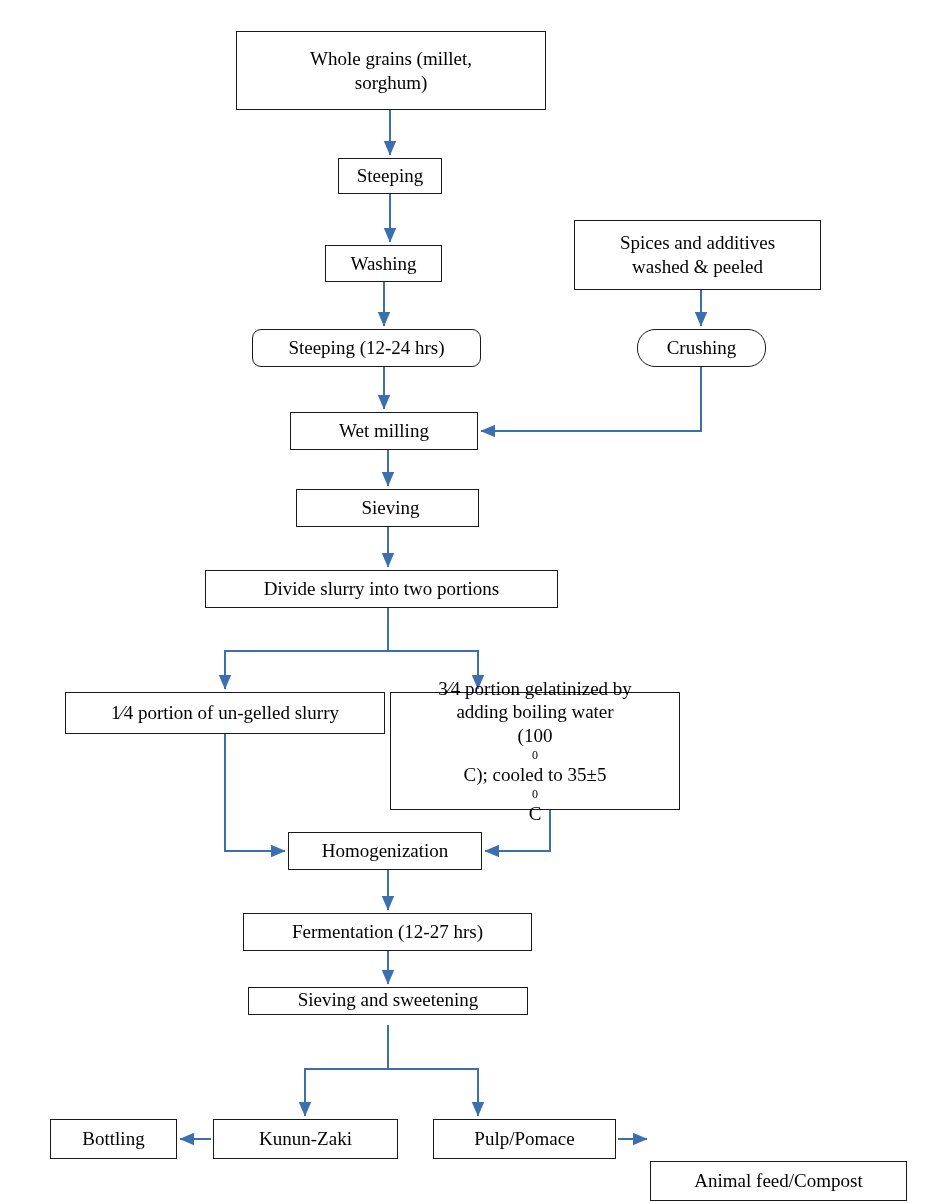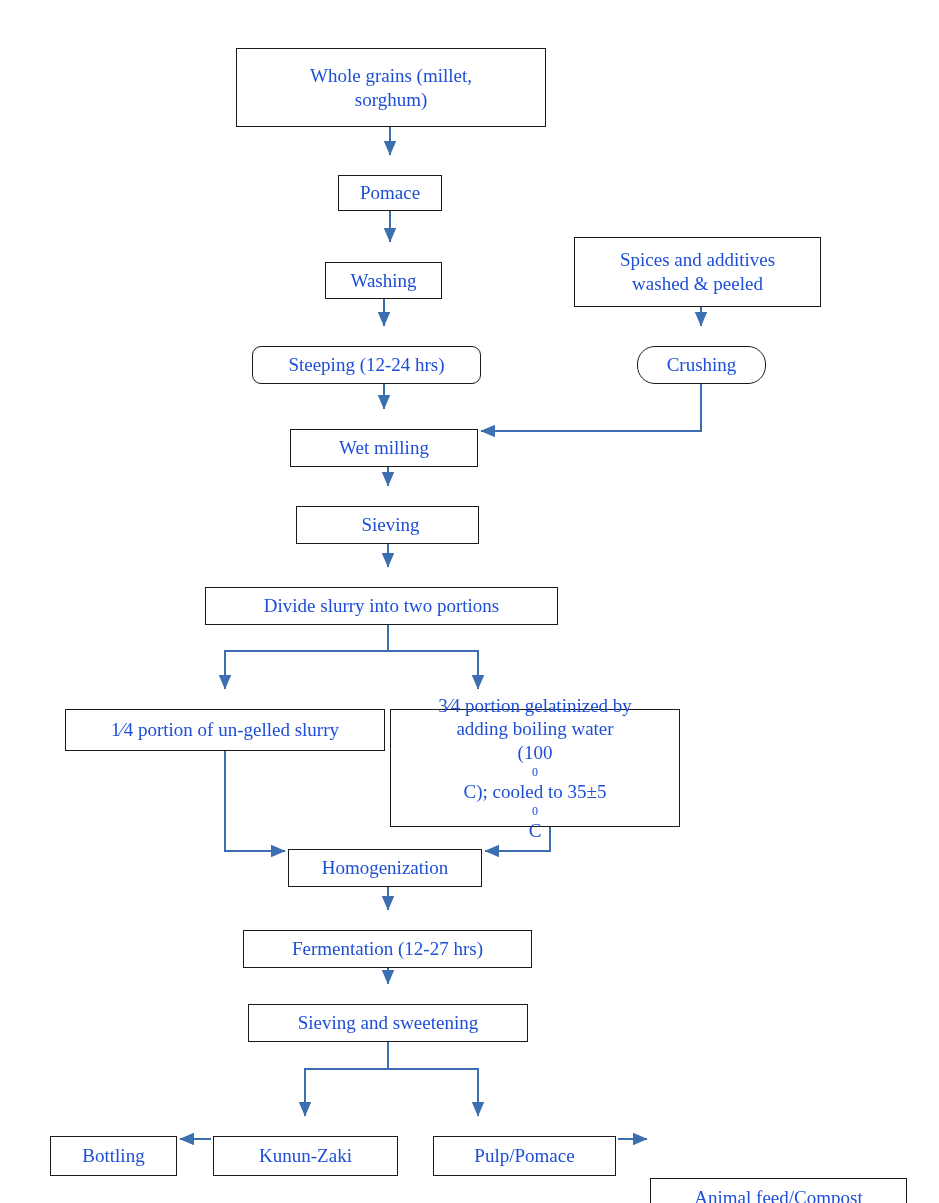--- a/index.html
+++ b/index.html
@@ -13,30 +13,29 @@
     height: 1203px;
     background: #ffffff;
     font-family: "Liberation Serif", serif;
     overflow: hidden;
   }
   .node {
     position: absolute;
     box-sizing: border-box;
     border: 1px solid #1a1a1a;
     background: #ffffff;
-    color: #1d4ed8;
+    color: #000000;
     display: flex;
     align-items: center;
     justify-content: center;
     text-align: center;
     line-height: 1.25;
     font-size: 19px;
     padding: 2px 6px;
     z-index: 3;
-    margin-top: 17px;
   }
   .node span { display: block; width: 100%; }
   svg.edges {
     position: absolute;
     left: 0;
     top: 0;
     width: 939px;
     height: 1203px;
     z-index: 1;
   }
@@ -88,21 +87,21 @@
       <path d="M211,1139 L180,1139"></path>
 
       <path d="M618,1139 L647,1139"></path>
     </g>
   </svg>
 
   <div class="node" style="left: 236px; top: 31px; width: 310px; height: 79px; border-color: rgb(26, 26, 26);">
       <span>Whole grains (millet,<br>sorghum)</span>
     </div>
   <div class="node" style="left: 338px; top: 158px; width: 104px; height: 36px; border-color: rgb(26, 26, 26);">
-      <span>Pomace</span>
+      <span>Steeping</span>
     </div>
   <div class="node" style="left: 325px; top: 245px; width: 117px; height: 37px; border-color: rgb(26, 26, 26);">
       <span>Washing</span>
     </div>
   <div class="node" style="left: 574px; top: 220px; width: 247px; height: 70px; border-color: rgb(26, 26, 26);">
       <span>Spices and additives<br>washed &amp; peeled</span>
     </div>
   <div class="node" style="left: 252px; top: 329px; width: 229px; height: 38px; border-color: rgb(26, 26, 26); border-radius: 9px;">
       <span>Steeping (12-24 hrs)</span>
     </div>
@@ -123,21 +122,21 @@
     </div>
   <div class="node" style="left: 390px; top: 692px; width: 290px; height: 118px; border-color: rgb(26, 26, 26);">
       <span>3⁄4 portion gelatinized by<br>adding boiling water<br>(100<span class="sup">0</span>C); cooled to 35±5<span class="sup">0</span>C</span>
     </div>
   <div class="node" style="left: 288px; top: 832px; width: 194px; height: 38px; border-color: rgb(26, 26, 26);">
       <span>Homogenization</span>
     </div>
   <div class="node" style="left: 243px; top: 913px; width: 289px; height: 38px; border-color: rgb(26, 26, 26);">
       <span>Fermentation (12-27 hrs)</span>
     </div>
-  <div class="node" style="left: 248px; top: 987px; width: 280px; height: 38px; border-color: rgb(26, 26, 26);">
+  <div class="node" style="left: 248px; top: 987px; width: 280px; height: 28px; border-color: rgb(26, 26, 26); align-items: flex-end;">
       <span>Sieving and sweetening</span>
     </div>
   <div class="node" style="left: 50px; top: 1119px; width: 127px; height: 40px; border-color: rgb(26, 26, 26);">
       <span>Bottling</span>
     </div>
   <div class="node" style="left: 213px; top: 1119px; width: 185px; height: 40px; border-color: rgb(26, 26, 26);">
       <span>Kunun-Zaki</span>
     </div>
   <div class="node" style="left: 433px; top: 1119px; width: 183px; height: 40px; border-color: rgb(26, 26, 26);">
       <span>Pulp/Pomace</span>

